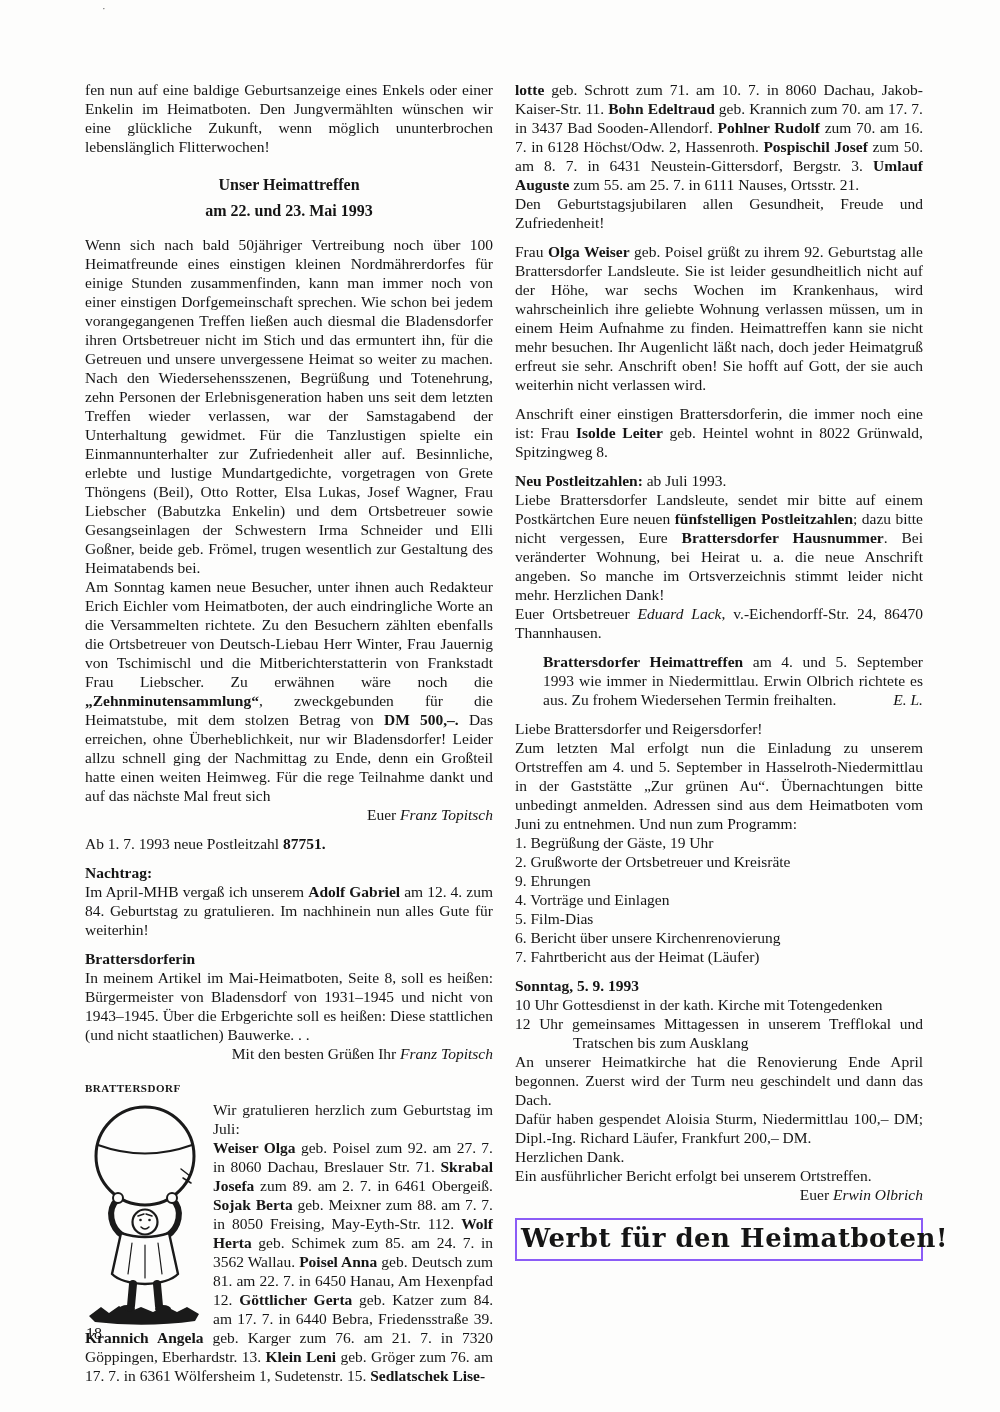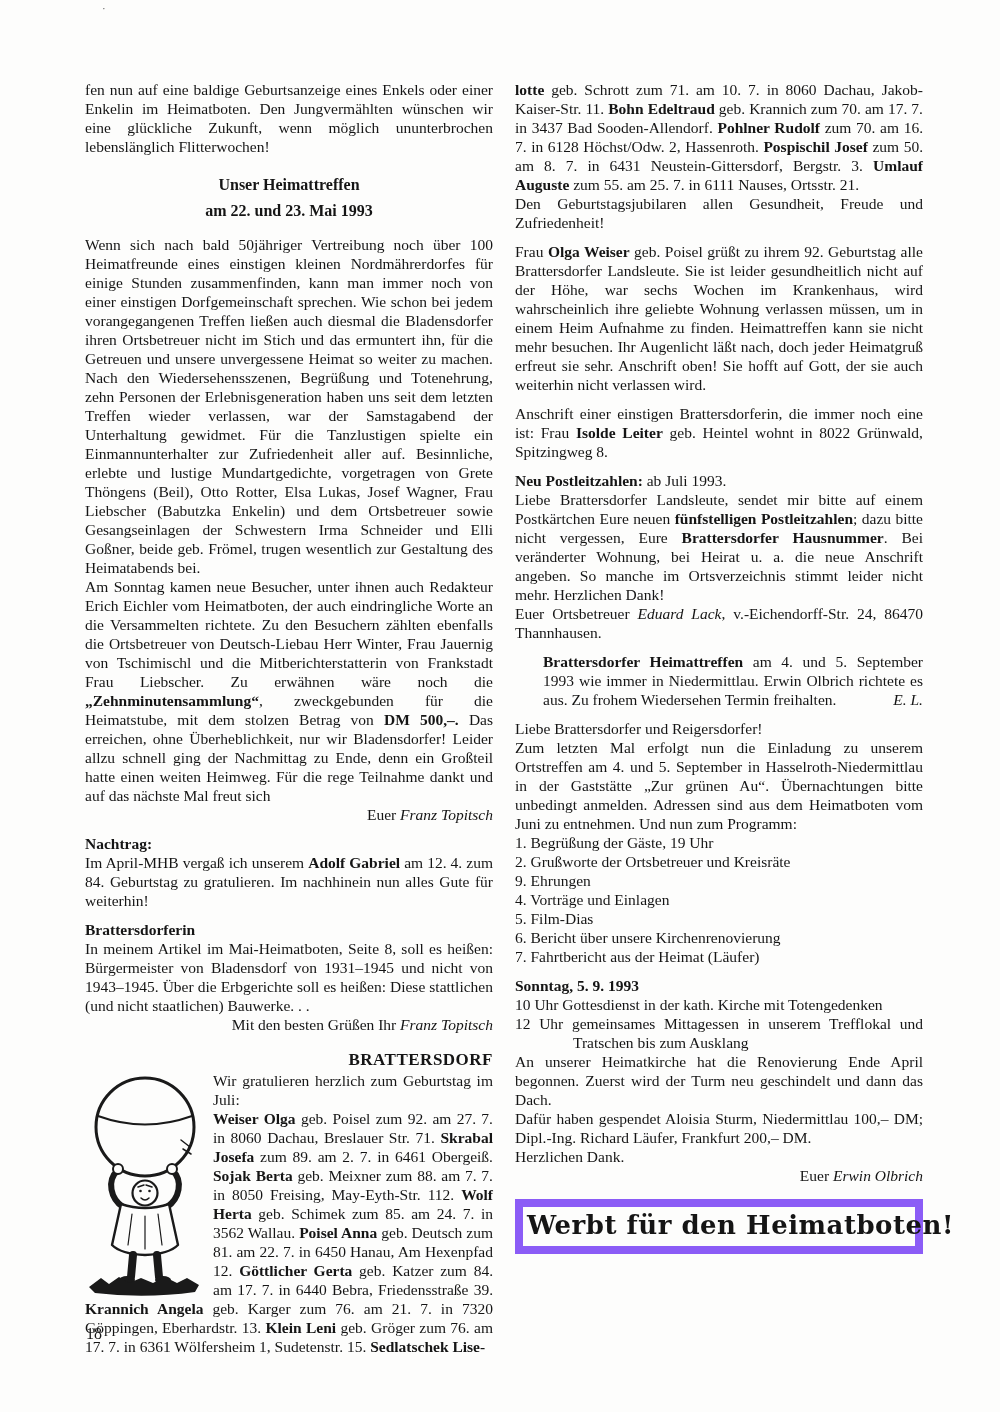--- a/index.html
+++ b/index.html
@@ -10,27 +10,27 @@
        text-align:justify;}
   .col-left{left:85px;}
   .col-right{left:515px;}
   .par{margin:0;}
   .gap{margin-top:10px;}
   .gap-lg{margin-top:16px;}
   .sign{text-align:right;}
   .bold-head{font-weight:bold;}
   .main-head{text-align:center;font-weight:bold;font-size:16px;line-height:26px;
              margin:16px 0 11px;}
-  .section-head-center{text-align:right;font-weight:bold;font-size:17px;
+  .section-head-center{text-align:left;font-weight:bold;font-size:11px;
                        letter-spacing:.5px;margin:0 0 2px;}
   .atlas{float:left;width:118px;height:224px;margin:2px 10px 2px 0;}
   .atlas svg{display:block;width:100%;height:100%;}
   .hang{padding-left:58px;text-indent:-58px;}
   .contain{overflow:hidden;margin-left:28px;}
-  .banner{border:8px solid #8b5cf6;margin-top:14px;padding:9px 4px 11px;
+  .banner{border:2px solid #8b5cf6;margin-top:14px;padding:9px 4px 11px;
           text-align:left;font-family:"DejaVu Serif", serif;font-weight:bold;
           font-size:26px;letter-spacing:.5px;white-space:nowrap;}
   .pageno{position:absolute;left:86px;top:1325px;font-size:16px;}
   .artifact-top{position:absolute;left:102px;top:2px;font-size:11px;color:#555;}
 </style>
 </head>
 <body>
 
 <div class="page">
   <div class="artifact-top">·</div>
@@ -40,20 +40,21 @@
 
     <div class="main-head">
       <div>Unser Heimattreffen</div>
       <div>am 22. und 23. Mai 1993</div>
     </div>
 
     <p class="par"><span>Wenn sich nach bald 50jähriger Vertreibung noch über 100 Heimatfreunde eines einstigen kleinen Nordmährerdorfes für einige Stunden zusammenfinden, kann man immer noch von einer einstigen Dorfgemeinschaft sprechen. Wie schon bei jedem vorangegangenen Treffen ließen auch diesmal die Bladensdorfer ihren Ortsbetreuer nicht im Stich und das ermuntert ihn, für die Getreuen und unsere unvergessene Heimat so weiter zu machen. Nach den Wiedersehensszenen, Begrüßung und Totenehrung, zehn Personen der Erlebnisgeneration haben uns seit dem letzten Treffen wieder verlassen, war der Samstagabend der Unterhaltung gewidmet. Für die Tanzlustigen spielte ein Einmannunterhalter zur Zufriedenheit aller auf. Besinnliche, erlebte und lustige Mundartgedichte, vorgetragen von Grete Thöngens (Beil), Otto Rotter, Elsa Lukas, Josef Wagner, Frau Liebscher (Babutzka Enkelin) und dem Ortsbetreuer sowie Gesangseinlagen der Schwestern Irma Schneider und Elli Goßner, beide geb. Frömel, trugen wesentlich zur Gestaltung des Heimatabends bei.</span></p>
     <p class="par"><span>Am Sonntag kamen neue Besucher, unter ihnen auch Redakteur Erich Eichler vom Heimatboten, der auch eindringliche Worte an die Versammelten richtete. Zu den Besuchern zählten ebenfalls die Ortsbetreuer von Deutsch-Liebau Herr Winter, Frau Jauernig von Tschimischl und die Mitberichterstatterin von Frankstadt Frau Liebscher. Zu erwähnen wäre noch die </span><span style="font-weight: bold;">„Zehnminutensammlung“</span><span>, zweckgebunden für die Heimatstube, mit dem stolzen Betrag von </span><span style="font-weight: bold;">DM 500,–.</span><span> Das erreichen, ohne Überheblichkeit, nur wir Bladensdorfer! Leider allzu schnell ging der Nachmittag zu Ende, denn ein Großteil hatte einen weiten Heimweg. Für die rege Teilnahme dankt und auf das nächste Mal freut sich</span></p>
     <p class="par sign"><span>Euer </span><span style="font-style: italic;">Franz Topitsch</span></p>
 
+    <p class="par gap"><span>Ab 1. 7. 1993 neue Postleitzahl </span><span style="font-weight: bold;">87751.</span></p>
 
     <p class="par gap bold-head">Nachtrag:</p>
     <p class="par"><span>Im April-MHB vergaß ich unserem </span><span style="font-weight: bold;">Adolf Gabriel</span><span> am 12. 4. zum 84. Geburtstag zu gratulieren. Im nachhinein nun alles Gute für weiterhin!</span></p>
 
     <p class="par gap bold-head">Brattersdorferin</p>
     <p class="par"><span>In meinem Artikel im Mai-Heimatboten, Seite 8, soll es heißen: Bürgermeister von Bladensdorf von 1931–1945 und nicht von 1943–1945. Über die Erbgerichte soll es heißen: Diese stattlichen (und nicht staatlichen) Bauwerke. . .</span></p>
     <p class="par sign"><span>Mit den besten Grüßen Ihr </span><span style="font-style: italic;">Franz Topitsch</span></p>
 
     <div class="gap-lg">
       <p class="par section-head-center">BRATTERSDORF</p>
@@ -113,19 +114,20 @@
       <div class="par">6. Bericht über unsere Kirchenrenovierung</div>
       <div class="par">7. Fahrtbericht aus der Heimat (Läufer)</div>
     </div>
 
     <p class="par gap bold-head">Sonntag, 5. 9. 1993</p>
     <div class="par hang">10 Uhr Gottesdienst in der kath. Kirche mit Totengedenken</div>
     <div class="par hang">12 Uhr gemeinsames Mittagessen in unserem Trefflokal und Tratschen bis zum Ausklang</div>
     <p class="par">An unserer Heimatkirche hat die Renovierung Ende April begonnen. Zuerst wird der Turm neu geschindelt und dann das Dach.</p>
     <p class="par">Dafür haben gespendet Aloisia Sturm, Niedermittlau 100,– DM; Dipl.-Ing. Richard Läufer, Frankfurt 200,– DM.</p>
     <p class="par">Herzlichen Dank.</p>
+    <p class="par">Ein ausführlicher Bericht erfolgt bei unserem Ortstreffen.</p>
     <p class="par sign"><span>Euer </span><span style="font-style: italic;">Erwin Olbrich</span></p>
 
     <div class="banner">Werbt für den Heimatboten!</div>
   </div>
 
   <div class="pageno">18</div>
 </div>
 
 </body></html>

